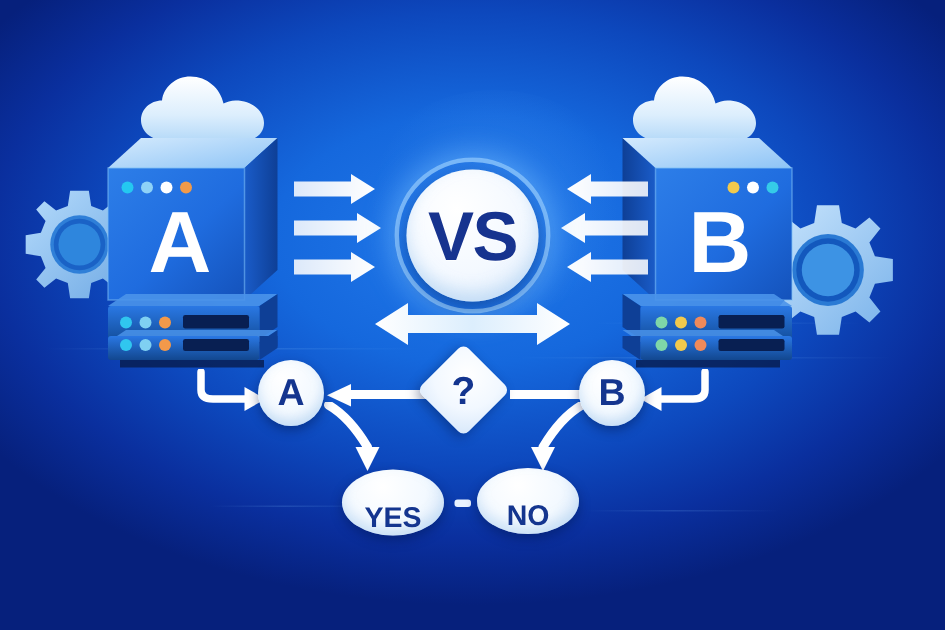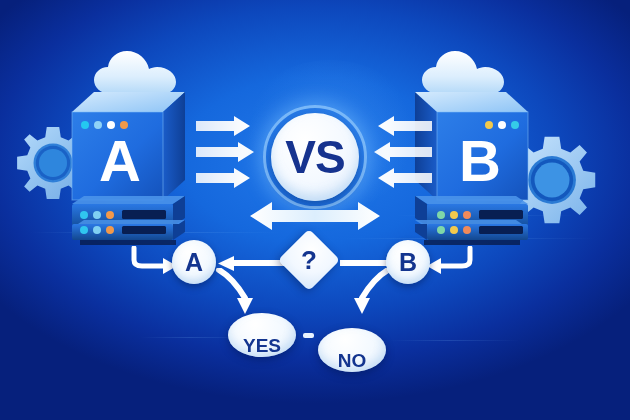--- a/index.html
+++ b/index.html
@@ -431,17 +431,17 @@
   <div class="node-circle" style="left:386px;top:240px;width:44px;height:44px;font-size:25px;">
     <span>B</span>
   </div>
 
   <div class="node-pill" style="left:228px;top:313px;width:68px;height:44px;font-size:19px;">
     <span>YES</span>
   </div>
 
   <div class="dash" style="left:303px;top:333px;width:11px;height:5px;"></div>
 
-  <div class="node-pill" style="left:318px;top:328px;width:68px;height:44px;font-size:19px;">
+  <div class="node-pill" style="left:318px;top:312px;width:68px;height:44px;font-size:19px;">
     <span>NO</span>
   </div>
 
 </div>
 
 </body></html>

